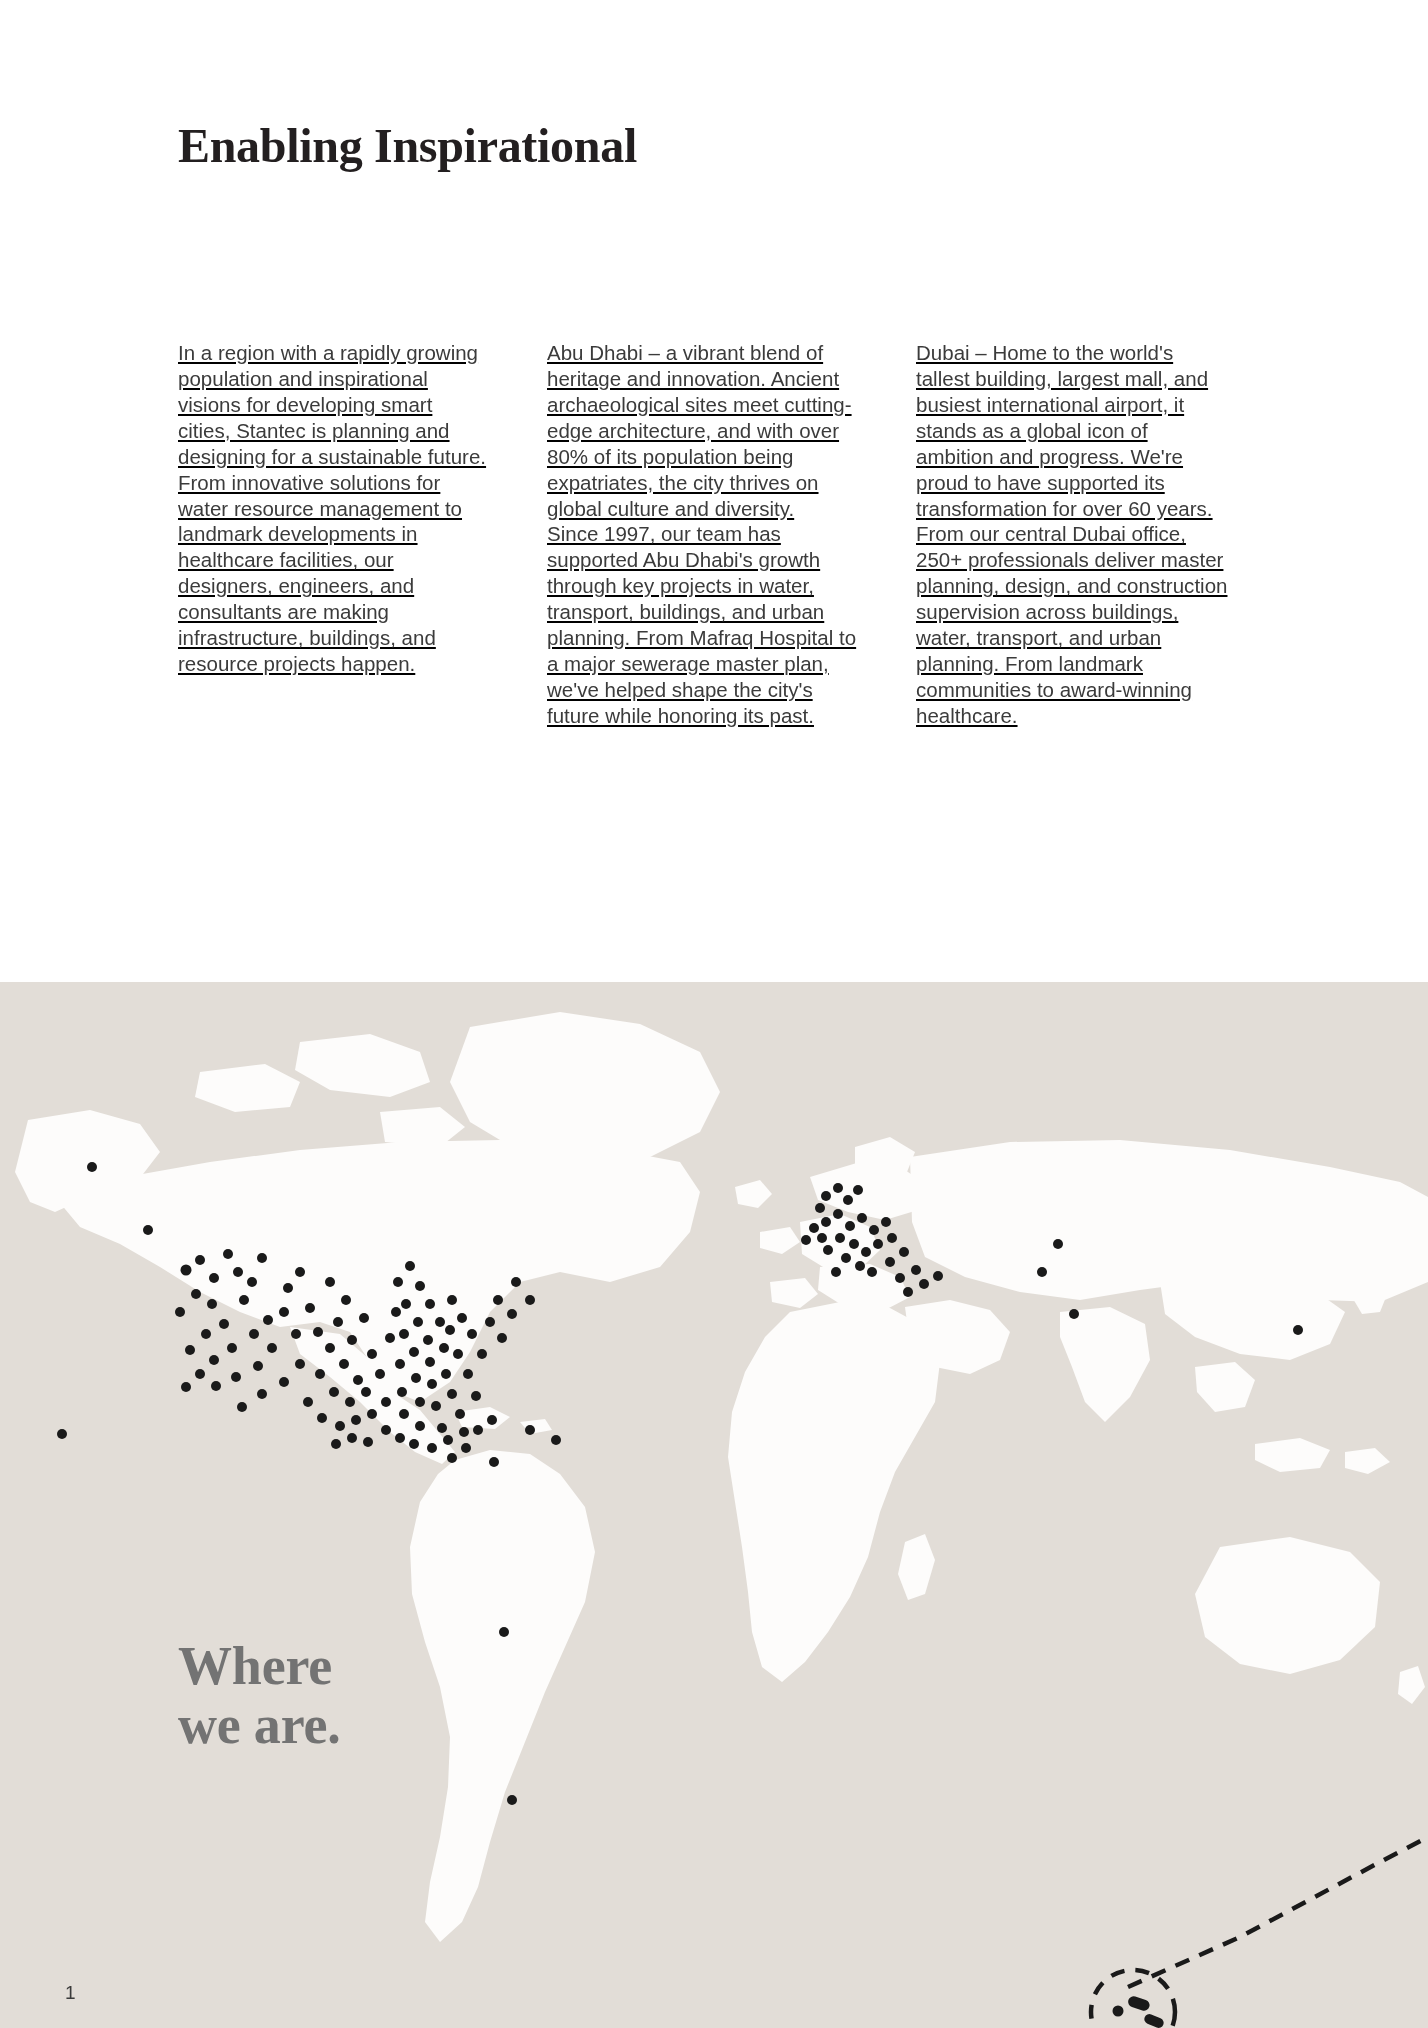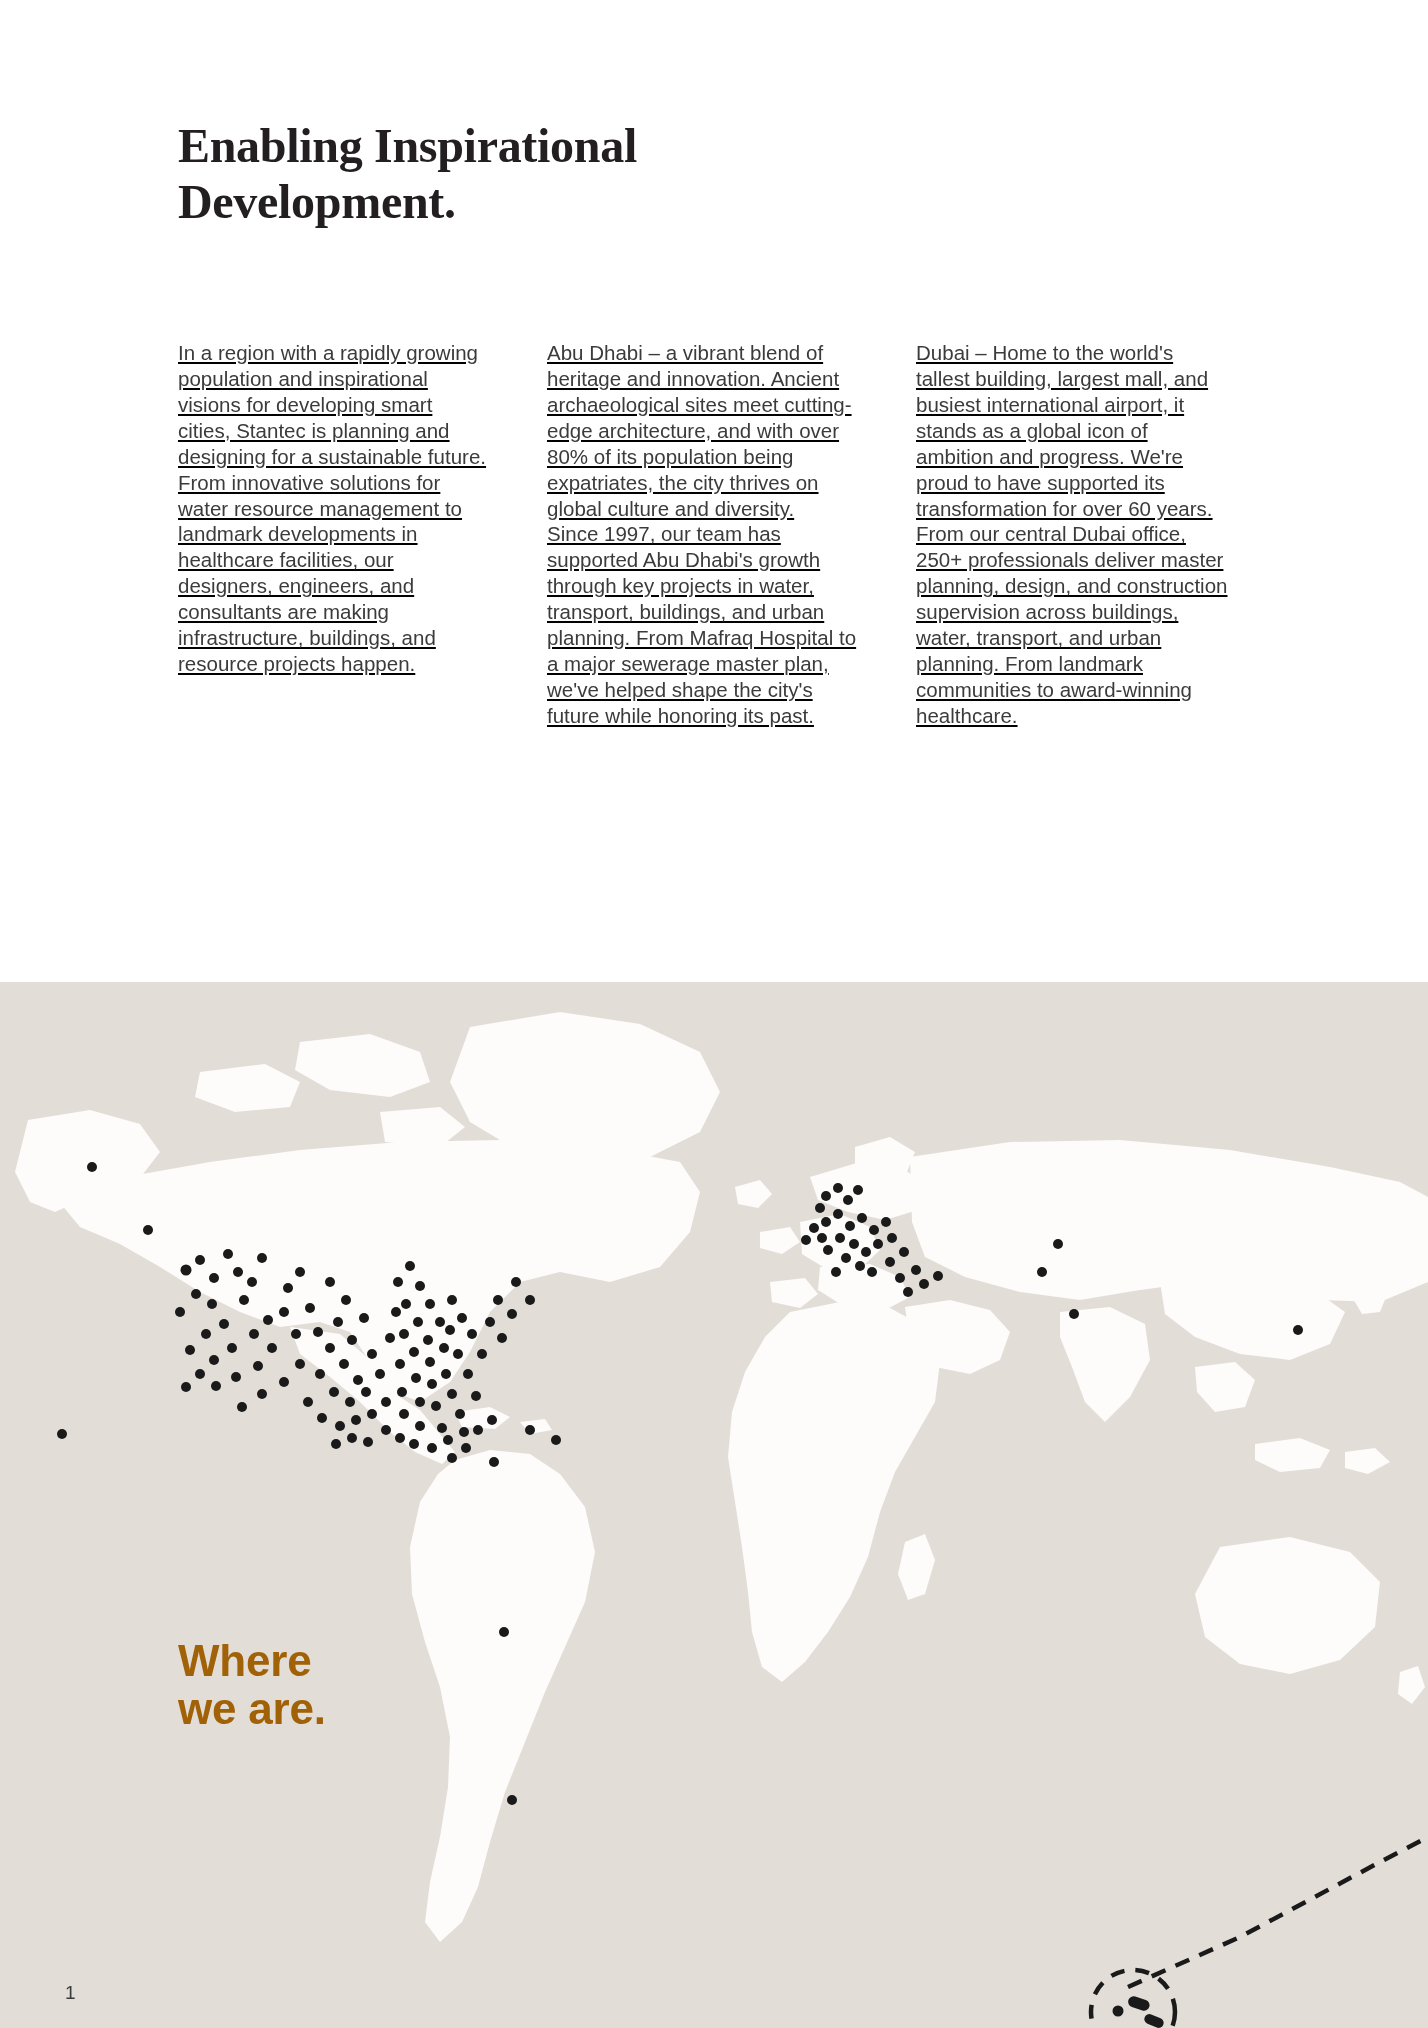--- a/index.html
+++ b/index.html
@@ -62,25 +62,25 @@
   .map-svg { position:absolute; left:0; top:0; width:1428px; height:1046px; display:block; }
 
   
   .where-block {
     position:absolute;
     left:178px; top:655px;
     width:300px;
     z-index:5;
   }
   .where-title {
-    font-family:Liberation Sans, sans-serif;
+    font-family:Liberation Serif, serif;
     font-weight:bold;
-    font-size:44px;
+    font-size:54px;
     line-height:1.1;
-    color:#a16207;
+    color:#737373;
     letter-spacing:-0.2px;
   }
   .where-title .wt-line { display:block; }
   .where-caption {
     margin-top:16px;
     font-size:20.5px;
     line-height:1.28;
     color:#3b3b3b;
   }
   .where-caption .wc-line { display:block; }
@@ -93,21 +93,20 @@
     z-index:5;
   }
 </style>
 </head>
 <body>
 
 <div class="page-top">
 
   <h1 class="headline">
     <span class="hl-line">Enabling Inspirational</span>
-    <span class="hl-line">Development.</span>
   </h1>
 
   <div class="columns">
 
     <div class="col">
       <p>In a region with a rapidly growing population and inspirational visions for developing smart cities, Stantec is planning and designing for a sustainable future. From innovative solutions for water resource management to landmark developments in healthcare facilities, our designers, engineers, and consultants are making infrastructure, buildings, and resource projects happen.</p>
     </div>
 
     <div class="col">
       <p>Abu Dhabi – a vibrant blend of heritage and innovation. Ancient archaeological sites meet cutting-edge architecture, and with over 80% of its population being expatriates, the city thrives on global culture and diversity.</p>

